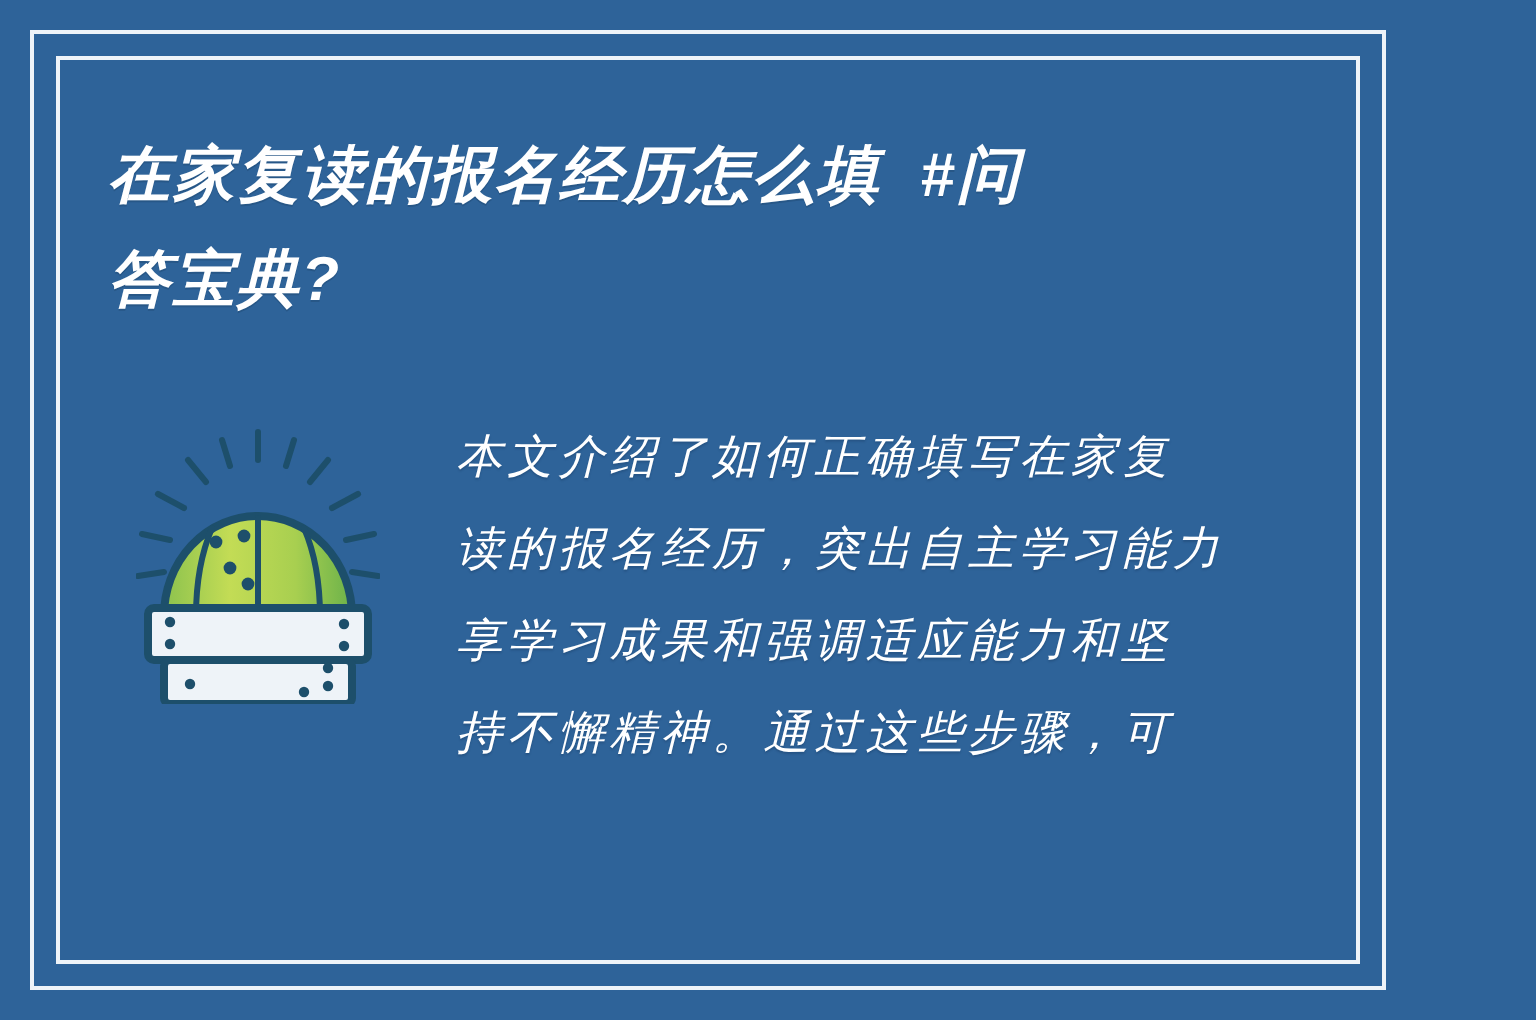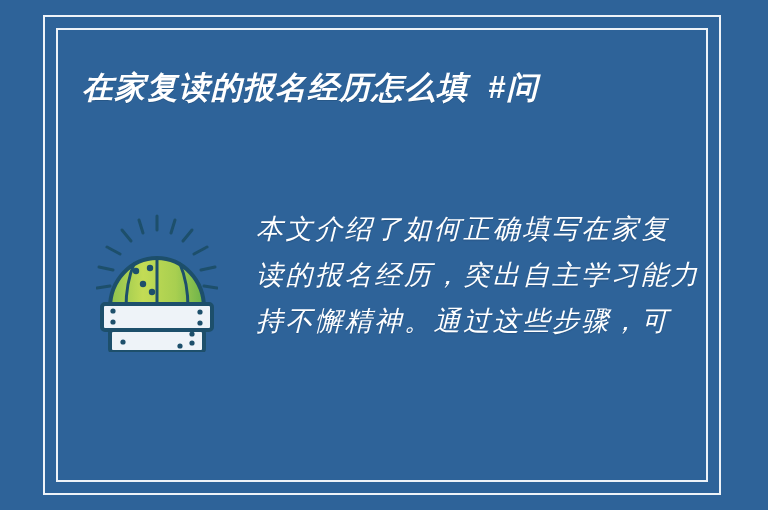--- a/index.html
+++ b/index.html
@@ -7,21 +7,20 @@
     padding: 0;
     background: #2e6399;
   }
   #canvas {
     position: relative;
     width: 708px;
     height: 510px;
     background: #2e6399;
     overflow: hidden;
     font-family: "Liberation Sans", "DejaVu Sans", sans-serif;
-    margin-left: 28px;
   }
 
   
   .frame-outer {
     position: absolute;
     left: 15px;
     top: 15px;
     right: 15px;
     bottom: 15px;
     border: 2px solid #eef3f8;
@@ -79,39 +78,40 @@
 
   
   .body-block {
     flex: 1 1 auto;
     padding-left: 24px;
     padding-top: 6px;
   }
   .body-line {
     color: #ffffff;
     font-family: "DejaVu Serif", "Liberation Serif", serif;
-    font-size: 27px;
+    font-size: 23px;
     font-style: italic;
     font-weight: 400;
     line-height: 46px;
     letter-spacing: 2.6px;
     white-space: pre;
     text-shadow: 0 1px 1px rgba(20,50,85,0.3);
   }
 </style>
 </head>
 <body>
 
 <div id="canvas">
 
   <div class="frame-outer"></div>
   <div class="frame-inner"></div>
 
   <div class="title-block">
     <div class="title-line">在家复读的报名经历怎么填  #问</div>
+    <div class="title-line">答宝典?</div>
   </div>
 
   <div class="content-row">
 
     <div class="cactus-wrap">
       <svg width="122" height="140" viewBox="0 0 122 140">
         <defs>
           <linearGradient id="cactusGrad" x1="0" y1="0" x2="1" y2="0">
             <stop offset="0%" stop-color="#8cc24e"></stop>
             <stop offset="35%" stop-color="#c3dc55"></stop>
@@ -163,17 +163,18 @@
           <circle cx="96" cy="131" r="2.6"></circle>
           <circle cx="27" cy="130" r="2.6"></circle>
           <circle cx="84" cy="134" r="2.6"></circle>
         </g>
       </svg>
     </div>
 
     <div class="body-block">
       <div class="body-line">本文介绍了如何正确填写在家复</div>
       <div class="body-line">读的报名经历，突出自主学习能力</div>
+      <div class="body-line">享学习成果和强调适应能力和坚</div>
       <div class="body-line">持不懈精神。通过这些步骤，可</div>
     </div>
 
   </div>
 </div>
 
 </body></html>

